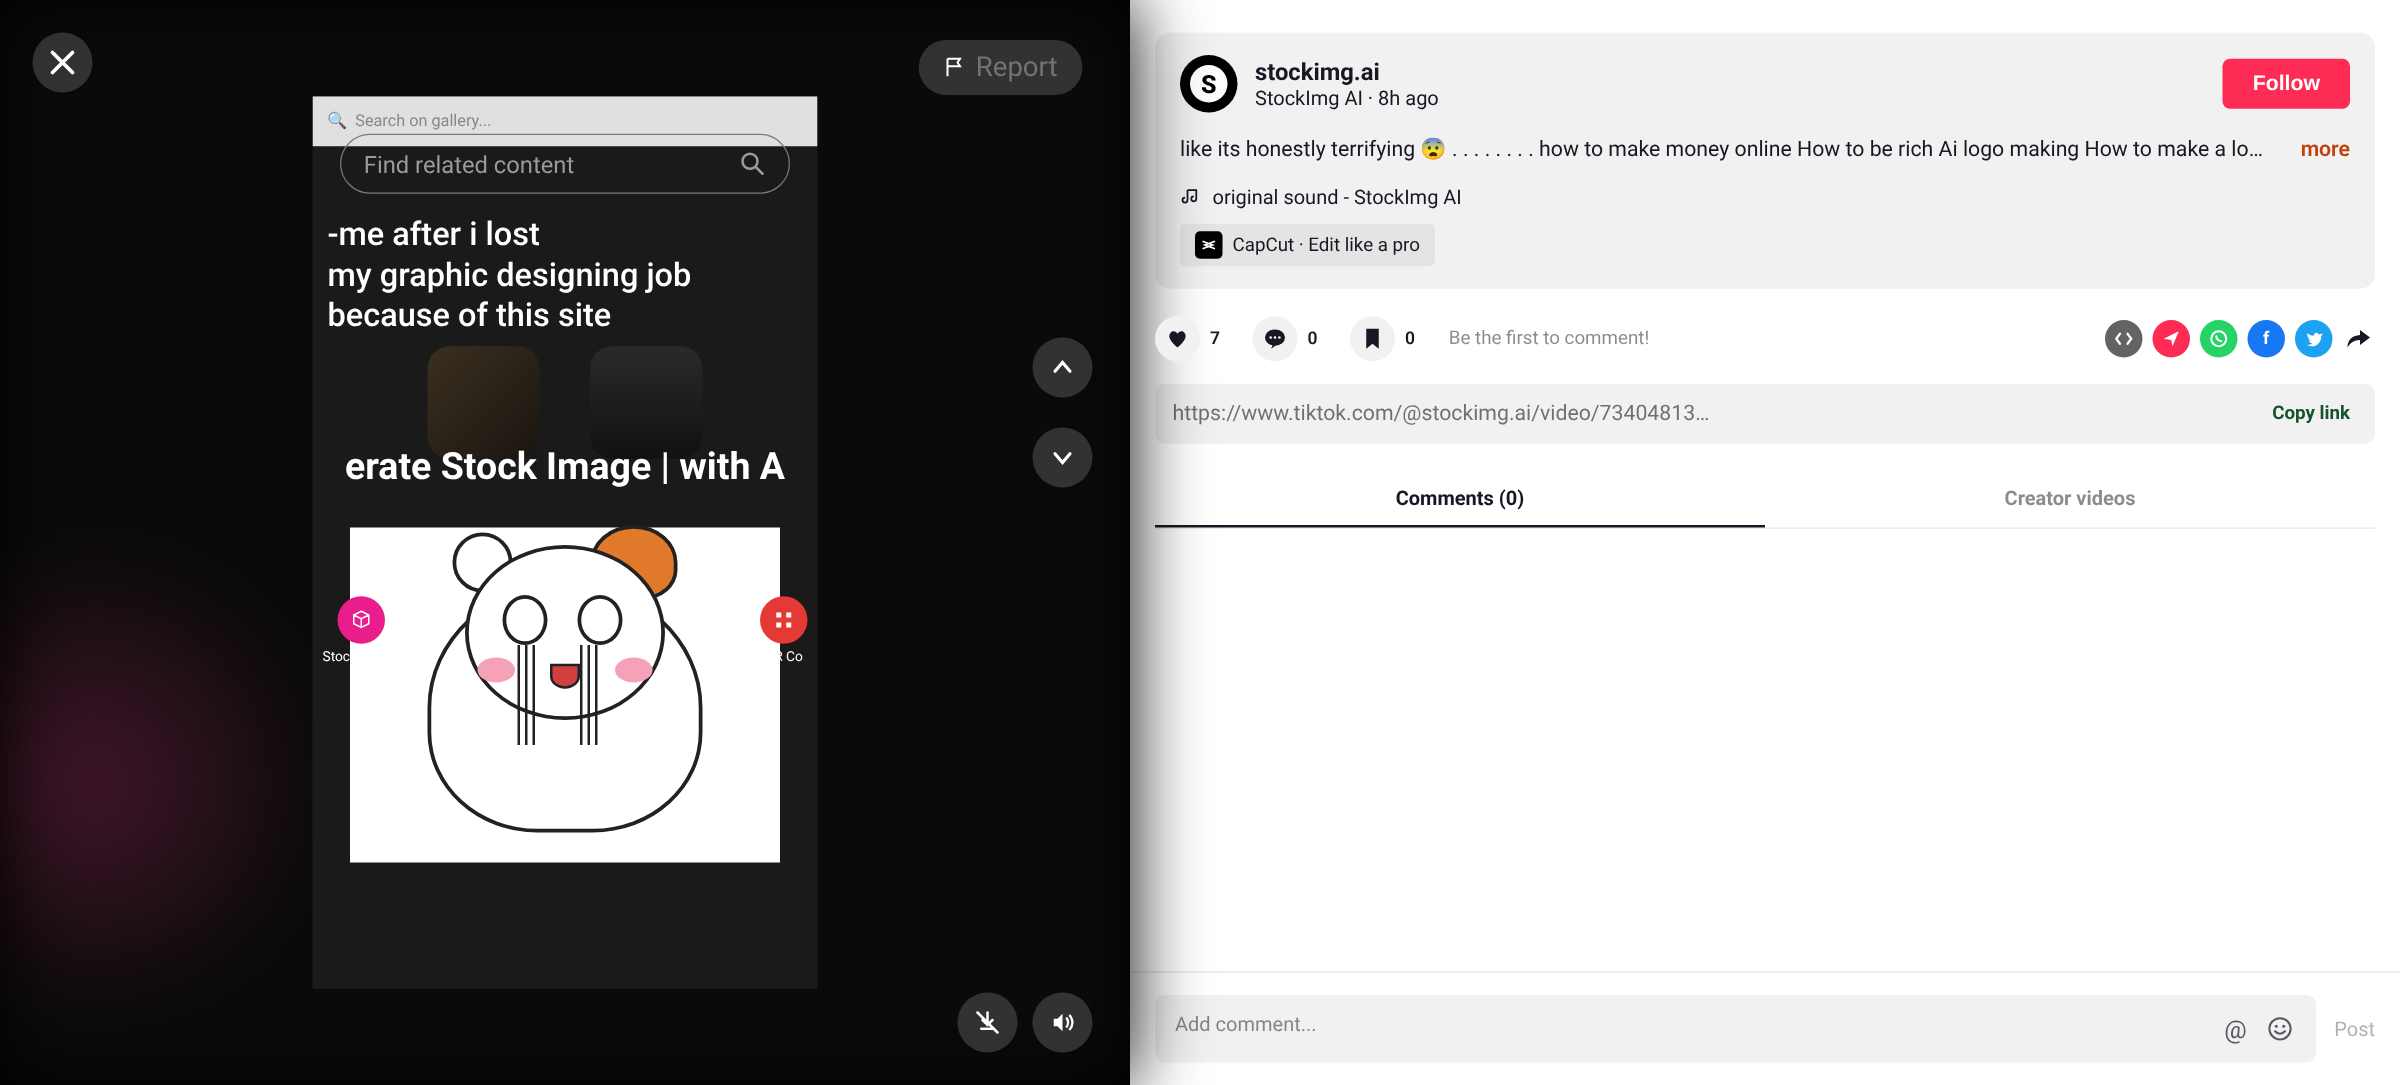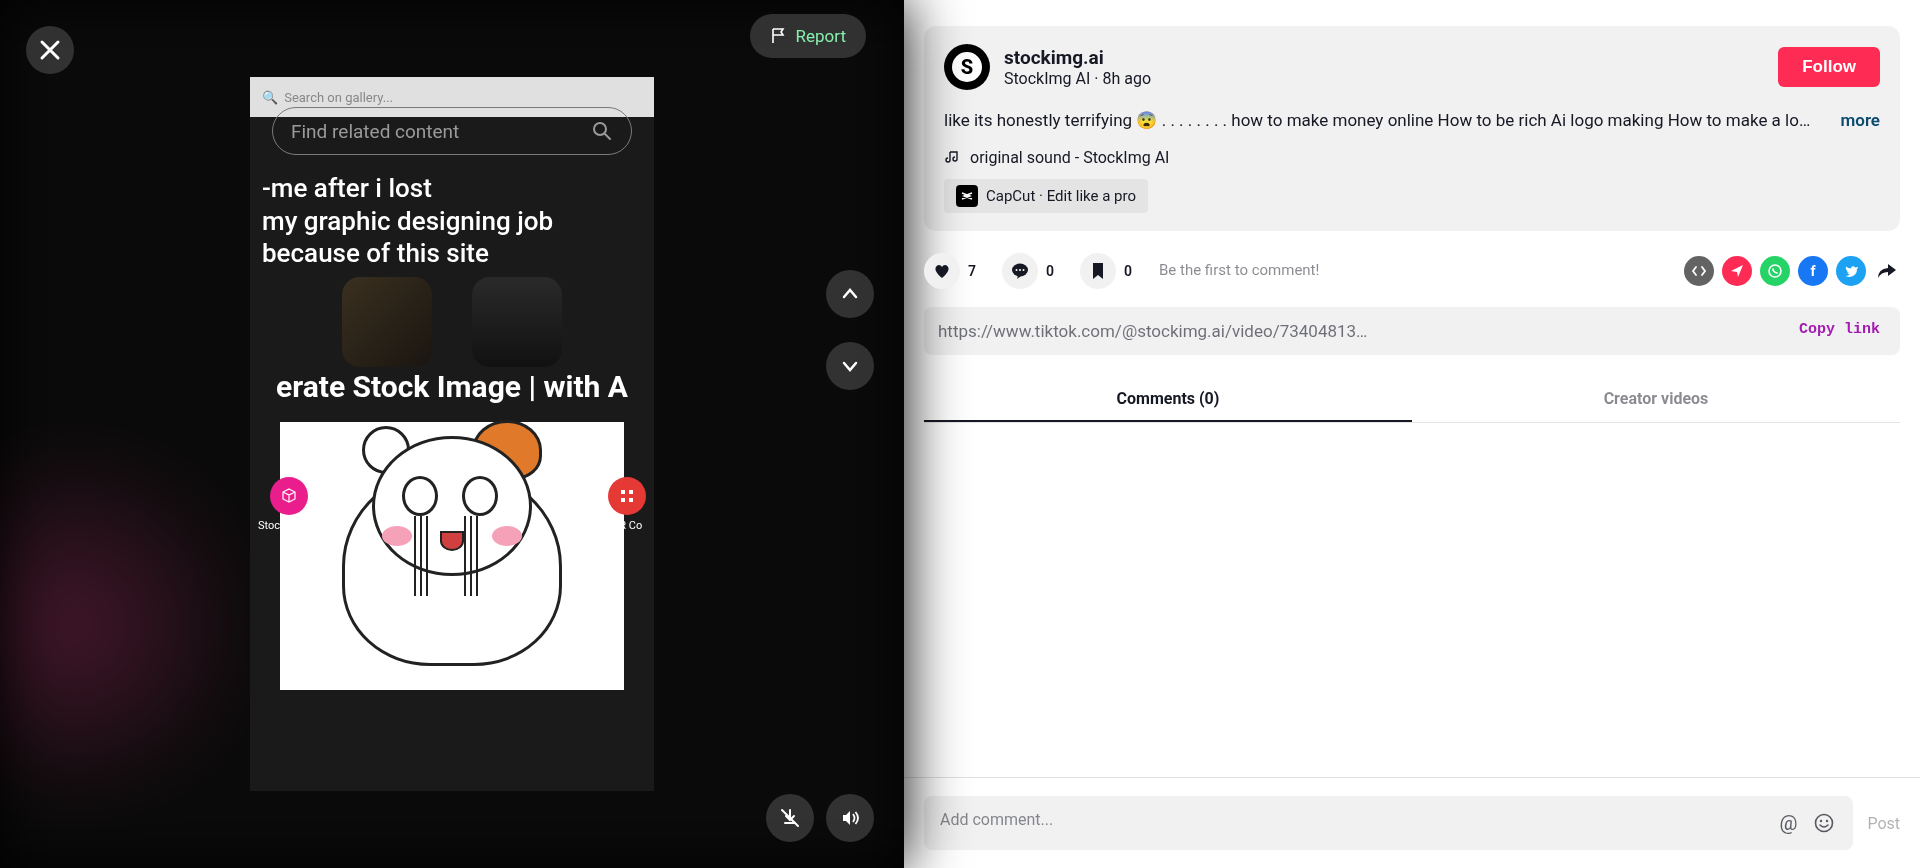--- a/index.html
+++ b/index.html
@@ -8,73 +8,73 @@
 .video-bg { position: absolute; inset: 0; background: radial-gradient(circle at 8% 72%, rgba(240,60,140,0.25), transparent 18%), linear-gradient(#0a0a0a, #0a0a0a); filter: blur(30px); }
 .video-frame { width: 404px; height: 714px; background: #1a1a1a; position: relative; z-index: 2; overflow: hidden; }
 .search-bar-top { height: 40px; background: #e0e0e0; display: flex; align-items: center; padding: 0 12px; gap: 6px; }
 .search-bar-top .mag { font-size: 13px; color: #888; }
 .search-bar-top .ph { font-size: 13px; color: #888; }
 .find-related { position: absolute; top: 30px; left: 50%; transform: translateX(-50%); width: 360px; height: 48px; border: 1.5px solid #7a7a7a; border-radius: 28px; display: flex; align-items: center; padding: 0 18px; color: #9a9a9a; font-size: 19px; z-index: 3;}
 .find-related .fmag { margin-left: auto; font-size: 22px; }
 .caption-text { position: absolute; top: 95px; left: 50%; transform: translateX(-50%); width: 380px; text-align: left; color: #fff; font-size: 26px; line-height: 1.25; font-weight: 500; z-index:3; }
 .app-bg-icons { position: absolute; top: 200px; left: 0; right: 0; height: 110px; display: flex; gap: 40px; justify-content: center; }
 .app-bg-icons .ic { width: 90px; height: 90px; border-radius: 18px; background: linear-gradient(135deg,#3a3020,#1a1510); }
-.gen-title { position: absolute; top: 292px; left: -36px; right: -36px; text-align: center; color: #fff; font-size: 30px; font-weight: 700; z-index:3;}
+.gen-title { position: absolute; top: 279px; left: -36px; right: -36px; text-align: center; color: #fff; font-size: 30px; font-weight: 700; z-index:3;}
 .meme-box { position: absolute; top: 345px; left: 50%; transform: translateX(-50%); width: 344px; height: 268px; background: #fff; z-index:3; display:flex; align-items:center; justify-content:center;}
 .meme-hamster { width: 260px; height: 260px; position: relative; }
 .hambody { position:absolute; left: 20px; top: 40px; width: 220px; height: 200px; background:#fff; border: 3px solid #222; border-radius: 50% 50% 40% 40%; }
 .hamhead { position:absolute; left: 50px; top: 10px; width: 160px; height: 140px; background:#fff; border:3px solid #222; border-radius: 50%; }
 .hamear1 { position:absolute; left: 40px; top: 0; width: 48px; height: 48px; background:#fff; border:3px solid #222; border-radius: 50%; }
 .hamear2 { position:absolute; left: 150px; top: -6px; width: 70px; height: 60px; background:#e07a2a; border:3px solid #222; border-radius: 50% 50% 40% 50%; }
 .hameye { position:absolute; top: 50px; width: 36px; height: 40px; border:3px solid #222; border-radius: 50%; background:#fff;}
 .hameye.l { left: 80px; } .hameye.r { left: 140px; }
 .hamcheek { position:absolute; top: 100px; width: 30px; height: 20px; background:#f5a1b8; border-radius:50%; }
 .hamcheek.l { left: 60px;} .hamcheek.r { left: 170px;}
 .hammouth { position:absolute; top: 105px; left: 118px; width: 24px; height: 20px; background:#d04040; border:2px solid #222; border-radius: 0 0 50% 50%; }
 .tearlines { position:absolute; top: 90px; left: 92px; width: 2px; height: 80px; background:#222; box-shadow: 6px 0 #222, 12px 0 #222, 50px 0 #222, 56px 0 #222, 62px 0 #222; }
 .side-labels { position:absolute; top: 400px; left:0; right:0; display:flex; justify-content:space-between; padding: 0 8px; z-index:4; color:#fff; font-size:11px;}
 .side-pill { width: 38px; height: 38px; border-radius: 50%; display:flex; align-items:center; justify-content:center; margin-bottom:4px;}
 .side-pill.pink { background:#e91e8c; }
 .side-pill.red { background:#e53935; }
 .side-col { display:flex; flex-direction:column; align-items:center;}
 
 .close-btn { position: absolute; top: 26px; left: 26px; width: 48px; height: 48px; border-radius: 50%; background: rgba(60,60,60,0.8); display: flex; align-items: center; justify-content: center; z-index: 10; cursor: pointer; }
-.report-btn { position: absolute; top: 14px; right: 38px; height: 44px; padding: 0 20px; border-radius: 22px; background: rgba(60,60,60,0.8); display: flex; align-items: center; gap: 8px; color: #86efac; font-size: 17px; z-index: 10; cursor: pointer; }
+.report-btn { position: absolute; top: 32px; right: 38px; height: 44px; padding: 0 20px; border-radius: 22px; background: rgba(60,60,60,0.8); display: flex; align-items: center; gap: 8px; color: #737373; font-size: 22px; z-index: 10; cursor: pointer; }
 .nav-arrows { position: absolute; right: 30px; top: 270px; display: flex; flex-direction: column; gap: 24px; z-index: 10; }
 .nav-arrow { width: 48px; height: 48px; border-radius: 50%; background: rgba(60,60,60,0.8); display: flex; align-items: center; justify-content: center; cursor: pointer; }
 .bottom-icons { position: absolute; bottom: 26px; right: 30px; display: flex; gap: 12px; z-index: 10; }
 .bicon { width: 48px; height: 48px; border-radius: 50%; background: rgba(60,60,60,0.8); display: flex; align-items: center; justify-content: center; cursor: pointer; }
 
 .info-panel { flex: 1; background: #fff; height: 868px; display: flex; flex-direction: column; padding: 0; }
 .creator-card { margin: 26px 20px 0 20px; background: #f1f1f2; border-radius: 12px; padding: 18px 20px 18px 20px; }
 .creator-head { display: flex; align-items: center; gap: 14px; }
 .avatar { width: 46px; height: 46px; border-radius: 50%; background: #000; display:flex; align-items:center; justify-content:center;}
 .avatar-inner { width:30px; height:30px; border-radius:50%; background:#fff; display:flex; align-items:center; justify-content:center; font-weight:800; color:#000; font-size: 20px;}
 .creator-names { flex: 1; }
 .username { font-size: 19px; font-weight: 700; color: #161823; }
 .subline { font-size: 16px; color: #161823; }
 .follow-btn { background: #fe2c55; color: #fff; border: none; border-radius: 6px; padding: 10px 24px; font-size: 17px; font-weight: 600; cursor: pointer; }
 .caption-row { margin-top: 18px; font-size: 17px; color: #161823; line-height: 1.5; display: flex; }
 .caption-row .txt { flex: 1; }
-.caption-row .more { font-weight: 600; margin-left: 2px; cursor: pointer; color:#0c4a6e;}
+.caption-row .more { font-weight: 600; margin-left: 2px; cursor: pointer; color:#c2410c;}
 .sound-row { margin-top: 14px; display: flex; align-items: center; gap: 10px; color: #161823; font-size: 16px; }
 .capcut-badge { margin-top: 12px; display: inline-flex; align-items: center; gap: 8px; background: rgba(0,0,0,0.05); padding: 6px 12px; border-radius: 4px; color: #161823; font-size: 15px; }
 .capcut-icon { width: 22px; height: 22px; background: #000; border-radius: 4px; display:flex; align-items:center; justify-content:center;}
 
 .stats-row { margin: 22px 20px 0 20px; display: flex; align-items: center; gap: 8px; position: relative; }
 .stat { display: flex; align-items: center; gap: 8px; margin-right: 18px; }
 .stat-icon { width: 36px; height: 36px; border-radius: 50%; background: #f1f1f2; display: flex; align-items: center; justify-content: center; cursor: pointer; }
 .stat-count { font-size: 14px; font-weight: 600; color: #161823; }
 .first-comment { position: absolute; left: 235px; top: 8px; font-size: 15px; color: rgba(22,24,35,0.5); }
 .share-icons { margin-left: auto; display: flex; gap: 8px; align-items: center; }
 .sicon { width: 30px; height: 30px; border-radius: 50%; display: flex; align-items: center; justify-content: center; cursor: pointer; color:#fff; font-size:14px; font-weight:700;}
 
 .link-row { margin: 18px 20px 0 20px; display: flex; background: #f1f1f2; border-radius: 8px; overflow: hidden; }
 .link-text { flex: 1; padding: 14px 14px; font-size: 17px; color: rgba(22,24,35,0.6); white-space: nowrap; overflow: hidden; text-overflow: ellipsis; }
-.copy-link { padding: 14px 20px; font-size: 15px; font-weight: 700; color: #a21caf; cursor: pointer; font-family: Liberation Mono, monospace; }
+.copy-link { padding: 14px 20px; font-size: 15px; font-weight: 700; color: #14532d; cursor: pointer; }
 
 .tabs { margin: 22px 20px 0 20px; display: flex; border-bottom: 1px solid rgba(0,0,0,0.1); }
 .tab { flex: 1; text-align: center; padding: 12px 0; font-size: 16px; font-weight: 700; color: rgba(22,24,35,0.5); cursor: pointer; }
 .tab.active { color: #161823; border-bottom: 2.5px solid #161823; }
 
 .comment-area { flex: 1; }
 .comment-bar { border-top: 1px solid rgba(0,0,0,0.12); margin: 0; padding: 18px 20px; display: flex; align-items: center; gap: 14px; }
 .comment-input { flex: 1; background: #f1f1f2; border-radius: 8px; padding: 14px 16px; display: flex; align-items: flex-start; }
 .comment-input .ci-text { flex: 1; font-size: 16px; color: rgba(22,24,35,0.5); }
 .comment-input .ci-icon { width: 26px; height: 26px; display:flex; align-items:center; justify-content:center; margin-left: 10px; cursor:pointer; color: rgba(22,24,35,0.7); font-size:20px;}

